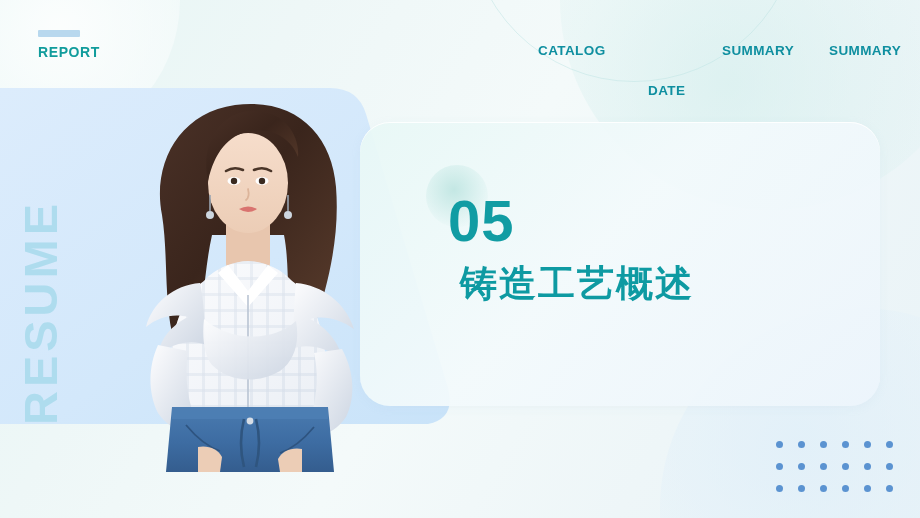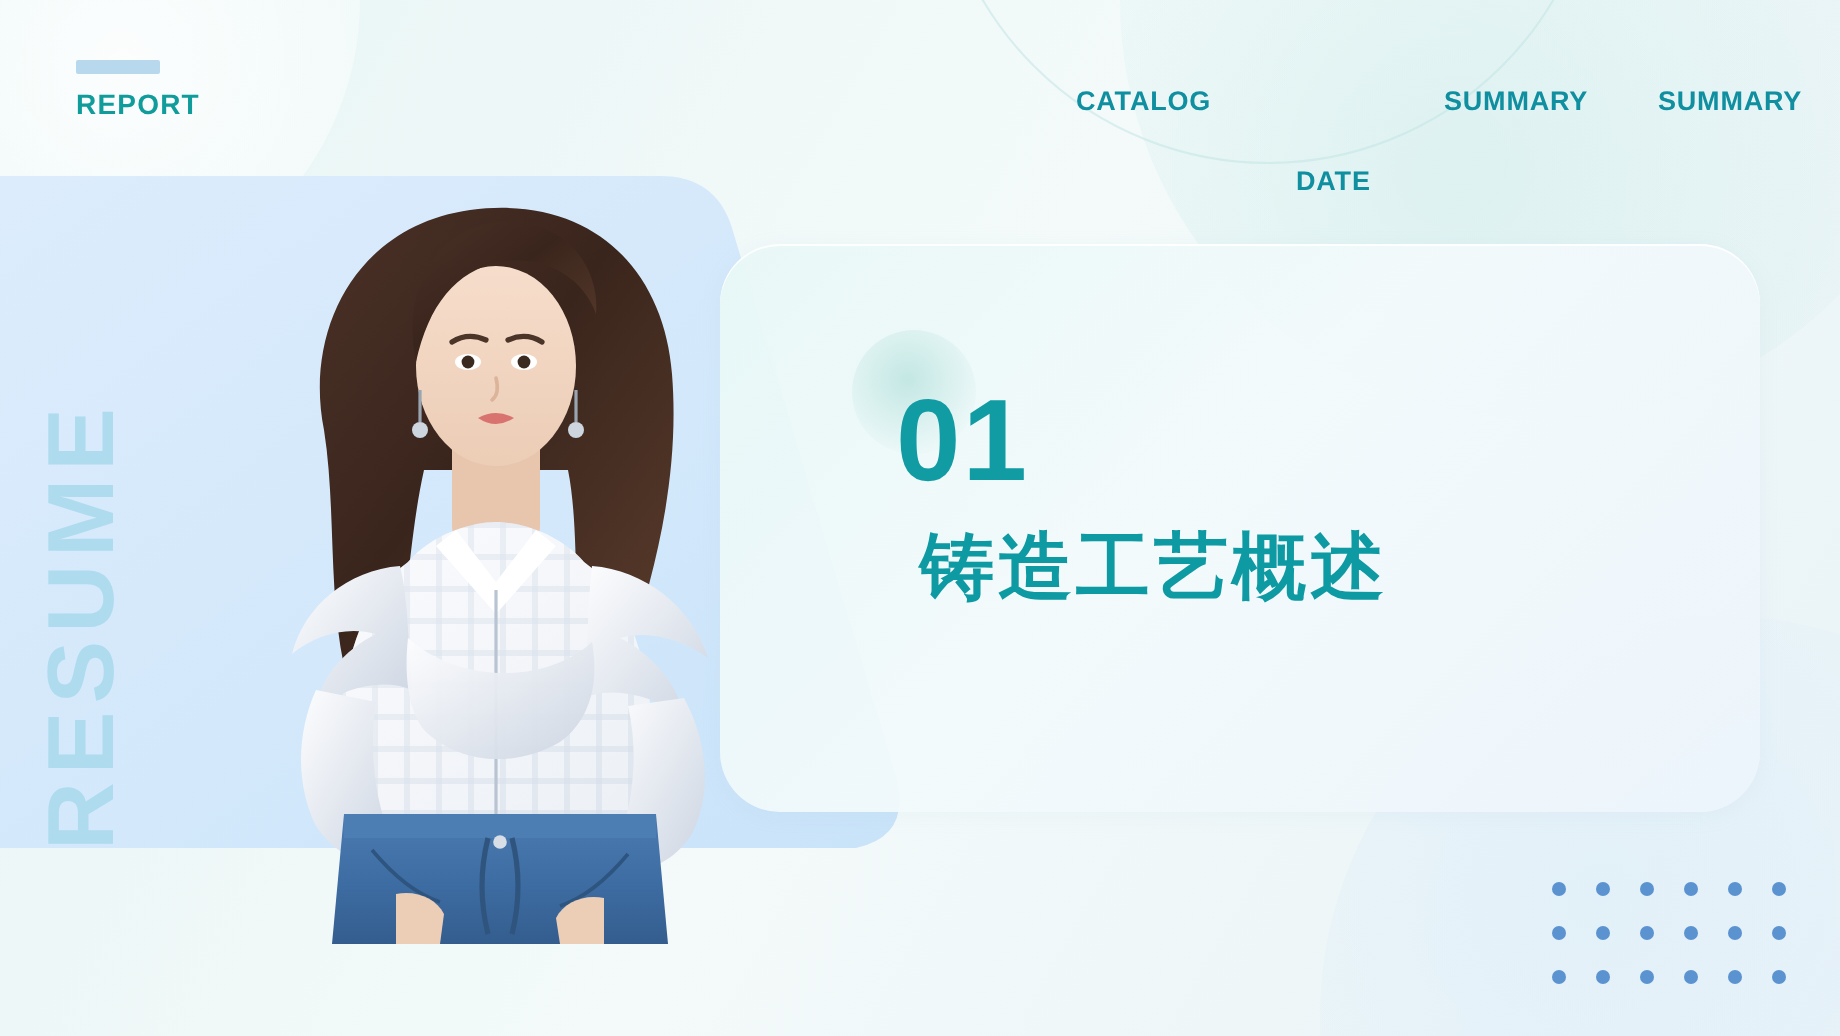--- a/index.html
+++ b/index.html
@@ -206,21 +206,21 @@
     <div class="nav">
       <div class="nav-item n0">CATALOG</div>
       <div class="nav-item n1">DATE</div>
       <div class="nav-item n2">SUMMARY</div>
       <div class="nav-item n3">SUMMARY</div>
     </div>
   </div>
 
   <div class="content-card"></div>
   <div class="num-blob"></div>
-  <div class="section-num">01</div>
+  <div class="section-num">05</div>
   <div class="section-title">铸造工艺概述</div>
 
   <div class="left-panel">
     <svg width="470" height="384" viewBox="0 0 470 384">
       <defs>
         <linearGradient id="panelGrad" x1="0" y1="0" x2="1" y2="1">
           <stop offset="0%" stop-color="#dcecfc"></stop>
           <stop offset="55%" stop-color="#d3e8fb"></stop>
           <stop offset="100%" stop-color="#c9e3f9"></stop>
         </linearGradient>

